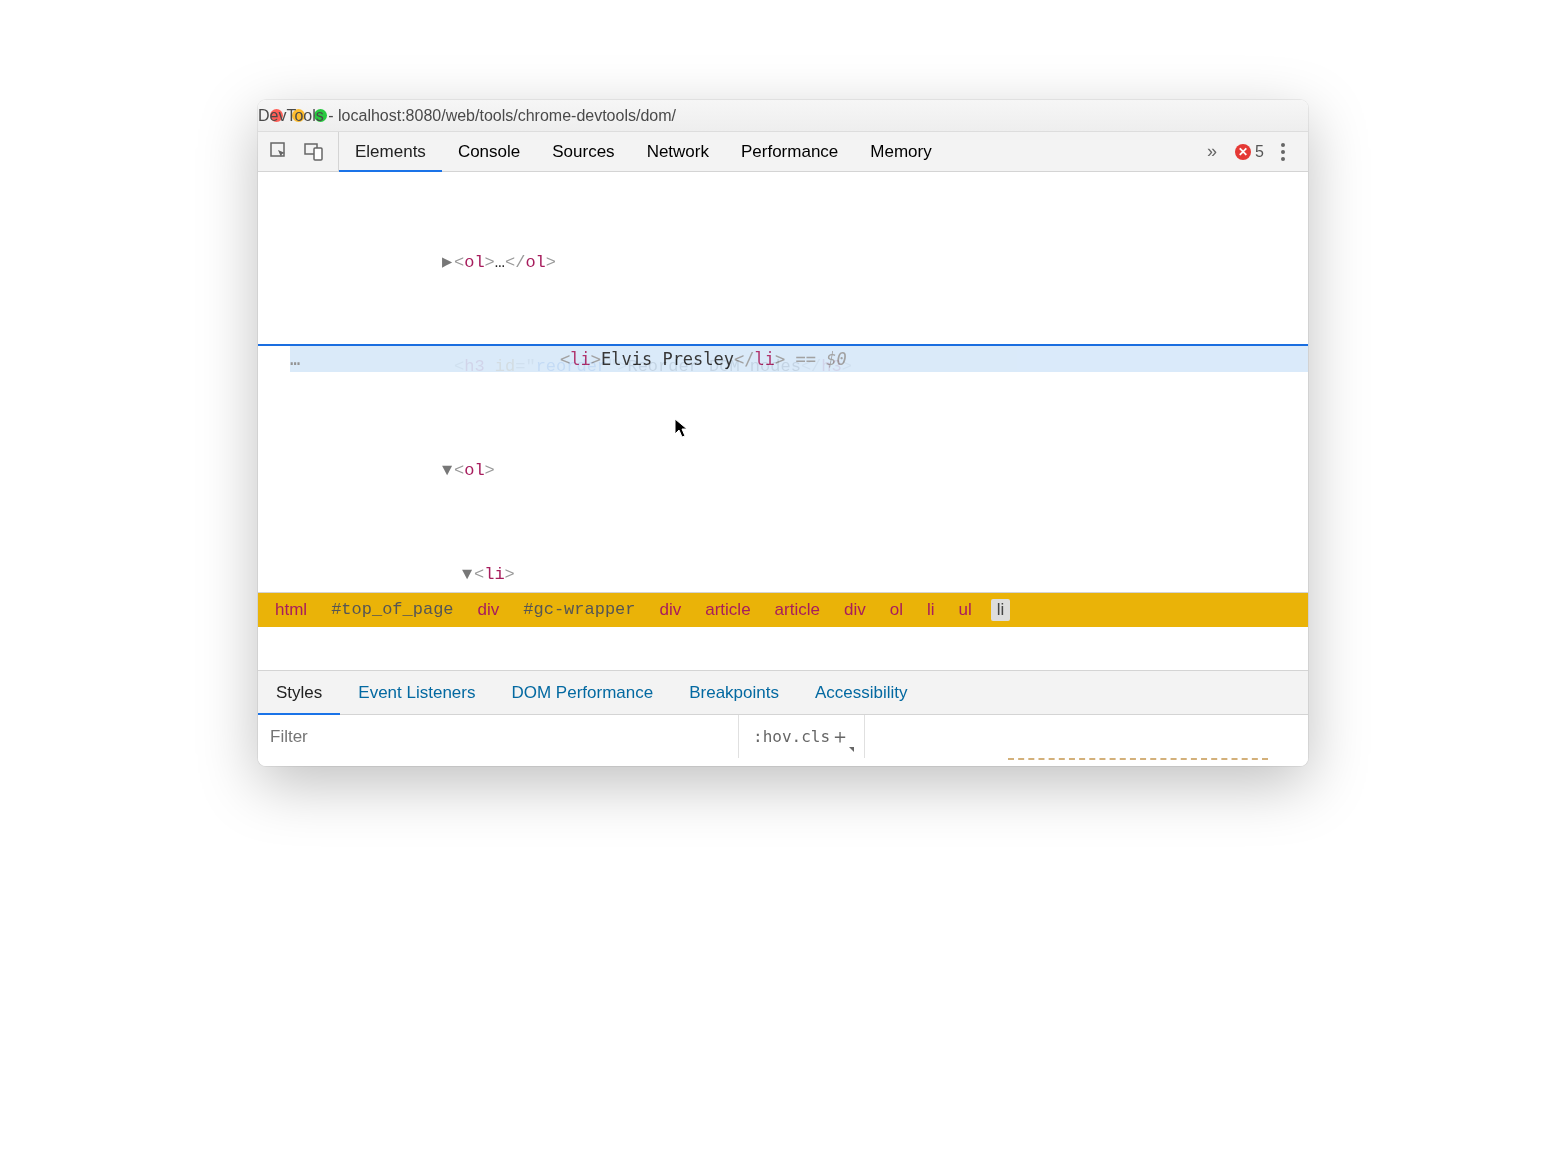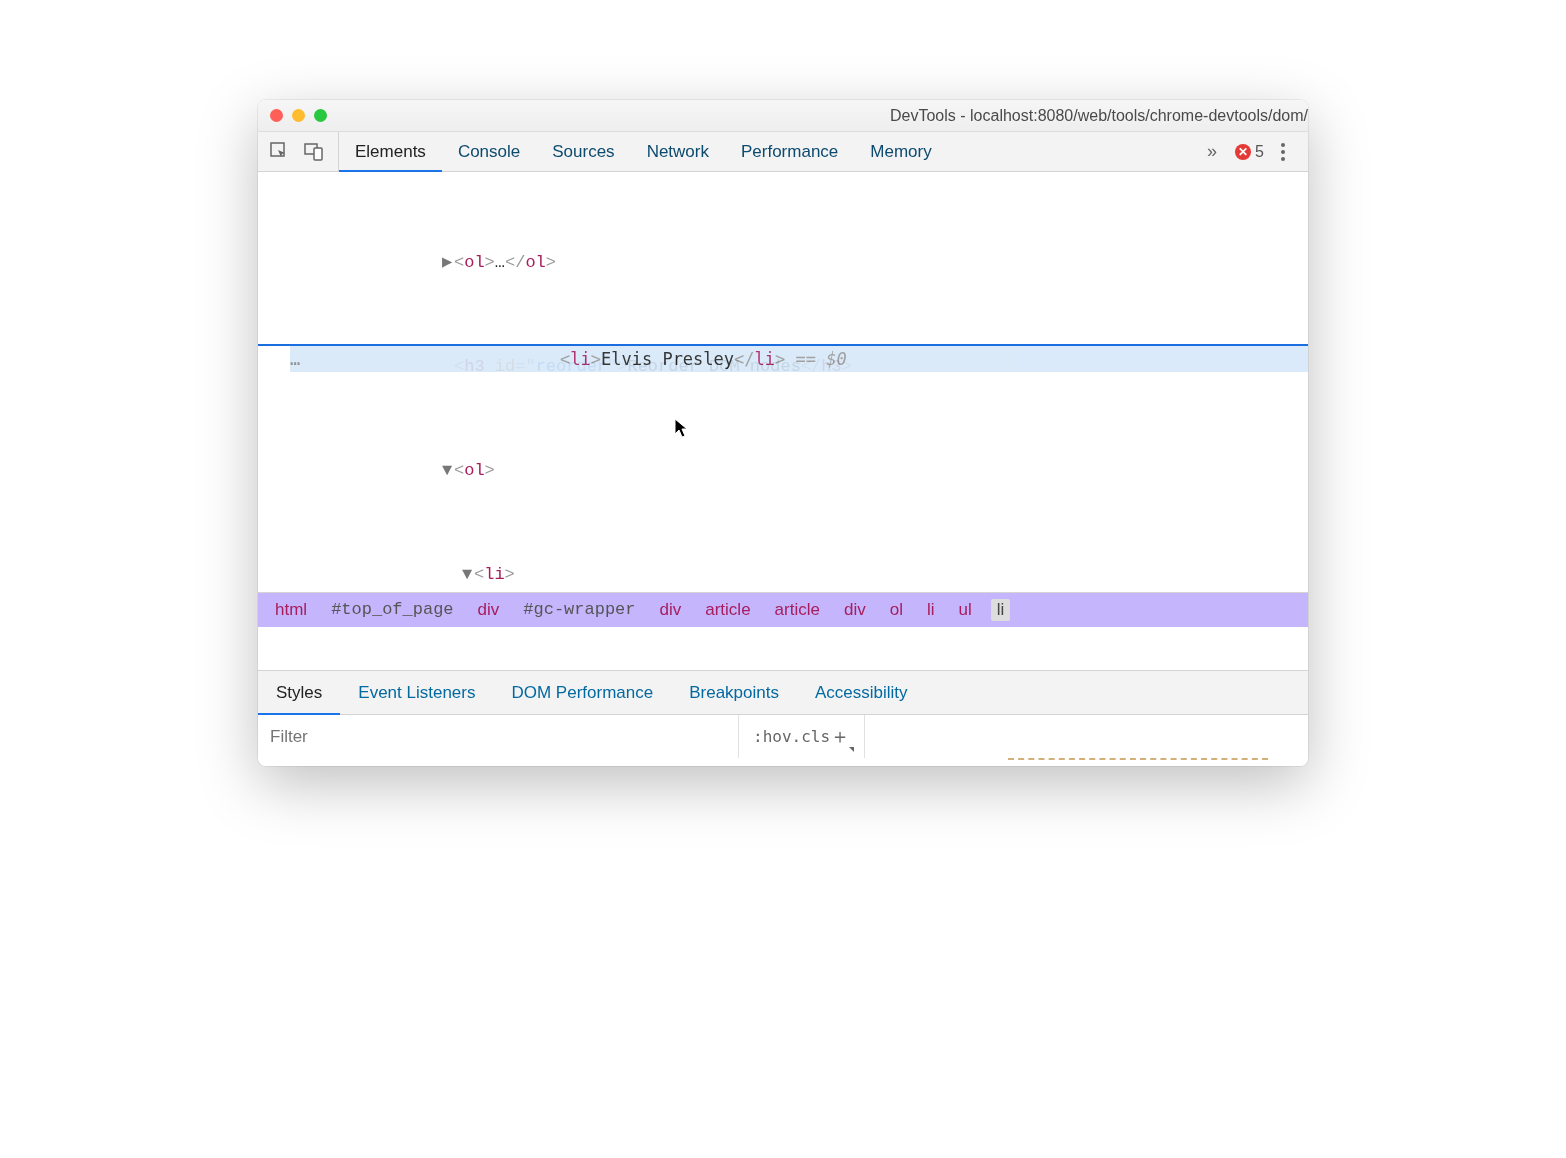--- a/index.html
+++ b/index.html
@@ -29,35 +29,35 @@
     align-items: center;
     padding: 0 12px;
     position: relative;
   }
   .traffic { display:flex; gap:9px; }
   .dot { width:13px; height:13px; border-radius:50%; }
   .dot.red { background:#ff5f57; }
   .dot.yellow { background:#febc2e; }
   .dot.green { background:#28c840; }
   .titlebar-title {
-    position:absolute; left:0; right:0; text-align:right;
+    position:absolute; left:0; right:0; text-align:left;
     font-size: 16px; color:#4a4a4a; pointer-events:none;
   }
   .toolbar {
     height: 40px;
     border-bottom: 1px solid #d4d4d4;
     display:flex;
     align-items:stretch;
     padding-left: 12px;
     background:#f3f3f3;
   }
   .tb-icons { display:flex; align-items:center; gap:14px; padding-right:14px; border-right:1px solid #d4d4d4; }
   .tb-icon { width:20px; height:20px; color:#666; display:flex; align-items:center; justify-content:center; }
   .tabs { display:flex; align-items:stretch; }
-  .tab { display:flex; align-items:center; padding:0 16px; font-size:17px; color:#0c4a6e; cursor:default; position:relative; }
+  .tab { display:flex; align-items:center; padding:0 16px; font-size:17px; color:#000000; cursor:default; position:relative; }
   .tab.active { color:#222; }
   .tab.active::after { content:""; position:absolute; left:0; right:0; bottom:-1px; height:2px; background:#1a73e8; }
   .tb-right { margin-left:auto; display:flex; align-items:center; gap:10px; padding-right:16px; }
   .tb-right .chev { color:#666; font-size:18px; padding:0 8px; }
   .err-badge { display:flex; align-items:center; gap:4px; font-size:16px; color:#555; }
   .err-circ { width:16px; height:16px; border-radius:50%; background:#e53935; color:#fff; font-size:12px; font-weight:bold; display:flex; align-items:center; justify-content:center; }
   .kebab { width:4px; height:4px; border-radius:50%; background:#666; position:relative; }
   .kebab::before, .kebab::after { content:""; position:absolute; width:4px; height:4px; border-radius:50%; background:#666; left:0; }
   .kebab::before { top:-7px; } .kebab::after { top:7px; }
   .kebab-wrap { width:18px; height:22px; display:flex; align-items:center; justify-content:center; }
@@ -91,21 +91,21 @@
     background:#d6e8f9; opacity:0.9; display:flex; align-items:center;
     font-family: Menlo, Consolas, monospace; font-size:17px;
   }
   .ghost-row .gutter { color:#888; }
   .cursor {
     position:absolute; left:416px; top:194px; width:16px; height:22px; z-index:5;
   }
 
   .breadcrumbs {
     border-top:1px solid #d4d4d4;
-    background:#c4b5fd;
+    background:#eab308;
     padding: 6px 12px;
     display:flex; flex-wrap:wrap; gap:14px;
     font-size:17px; color:#a71d5d;
     font-family: -apple-system, sans-serif;
   }
   .breadcrumbs .bc { padding:1px 5px; }
   .breadcrumbs .bc.id { color:#555;font-family:Liberation Mono, monospace; }
   .breadcrumbs .bc.active { background:#ddd; color:#444; border-radius:2px; padding:1px 6px; }
 
   .lower-tabs {

